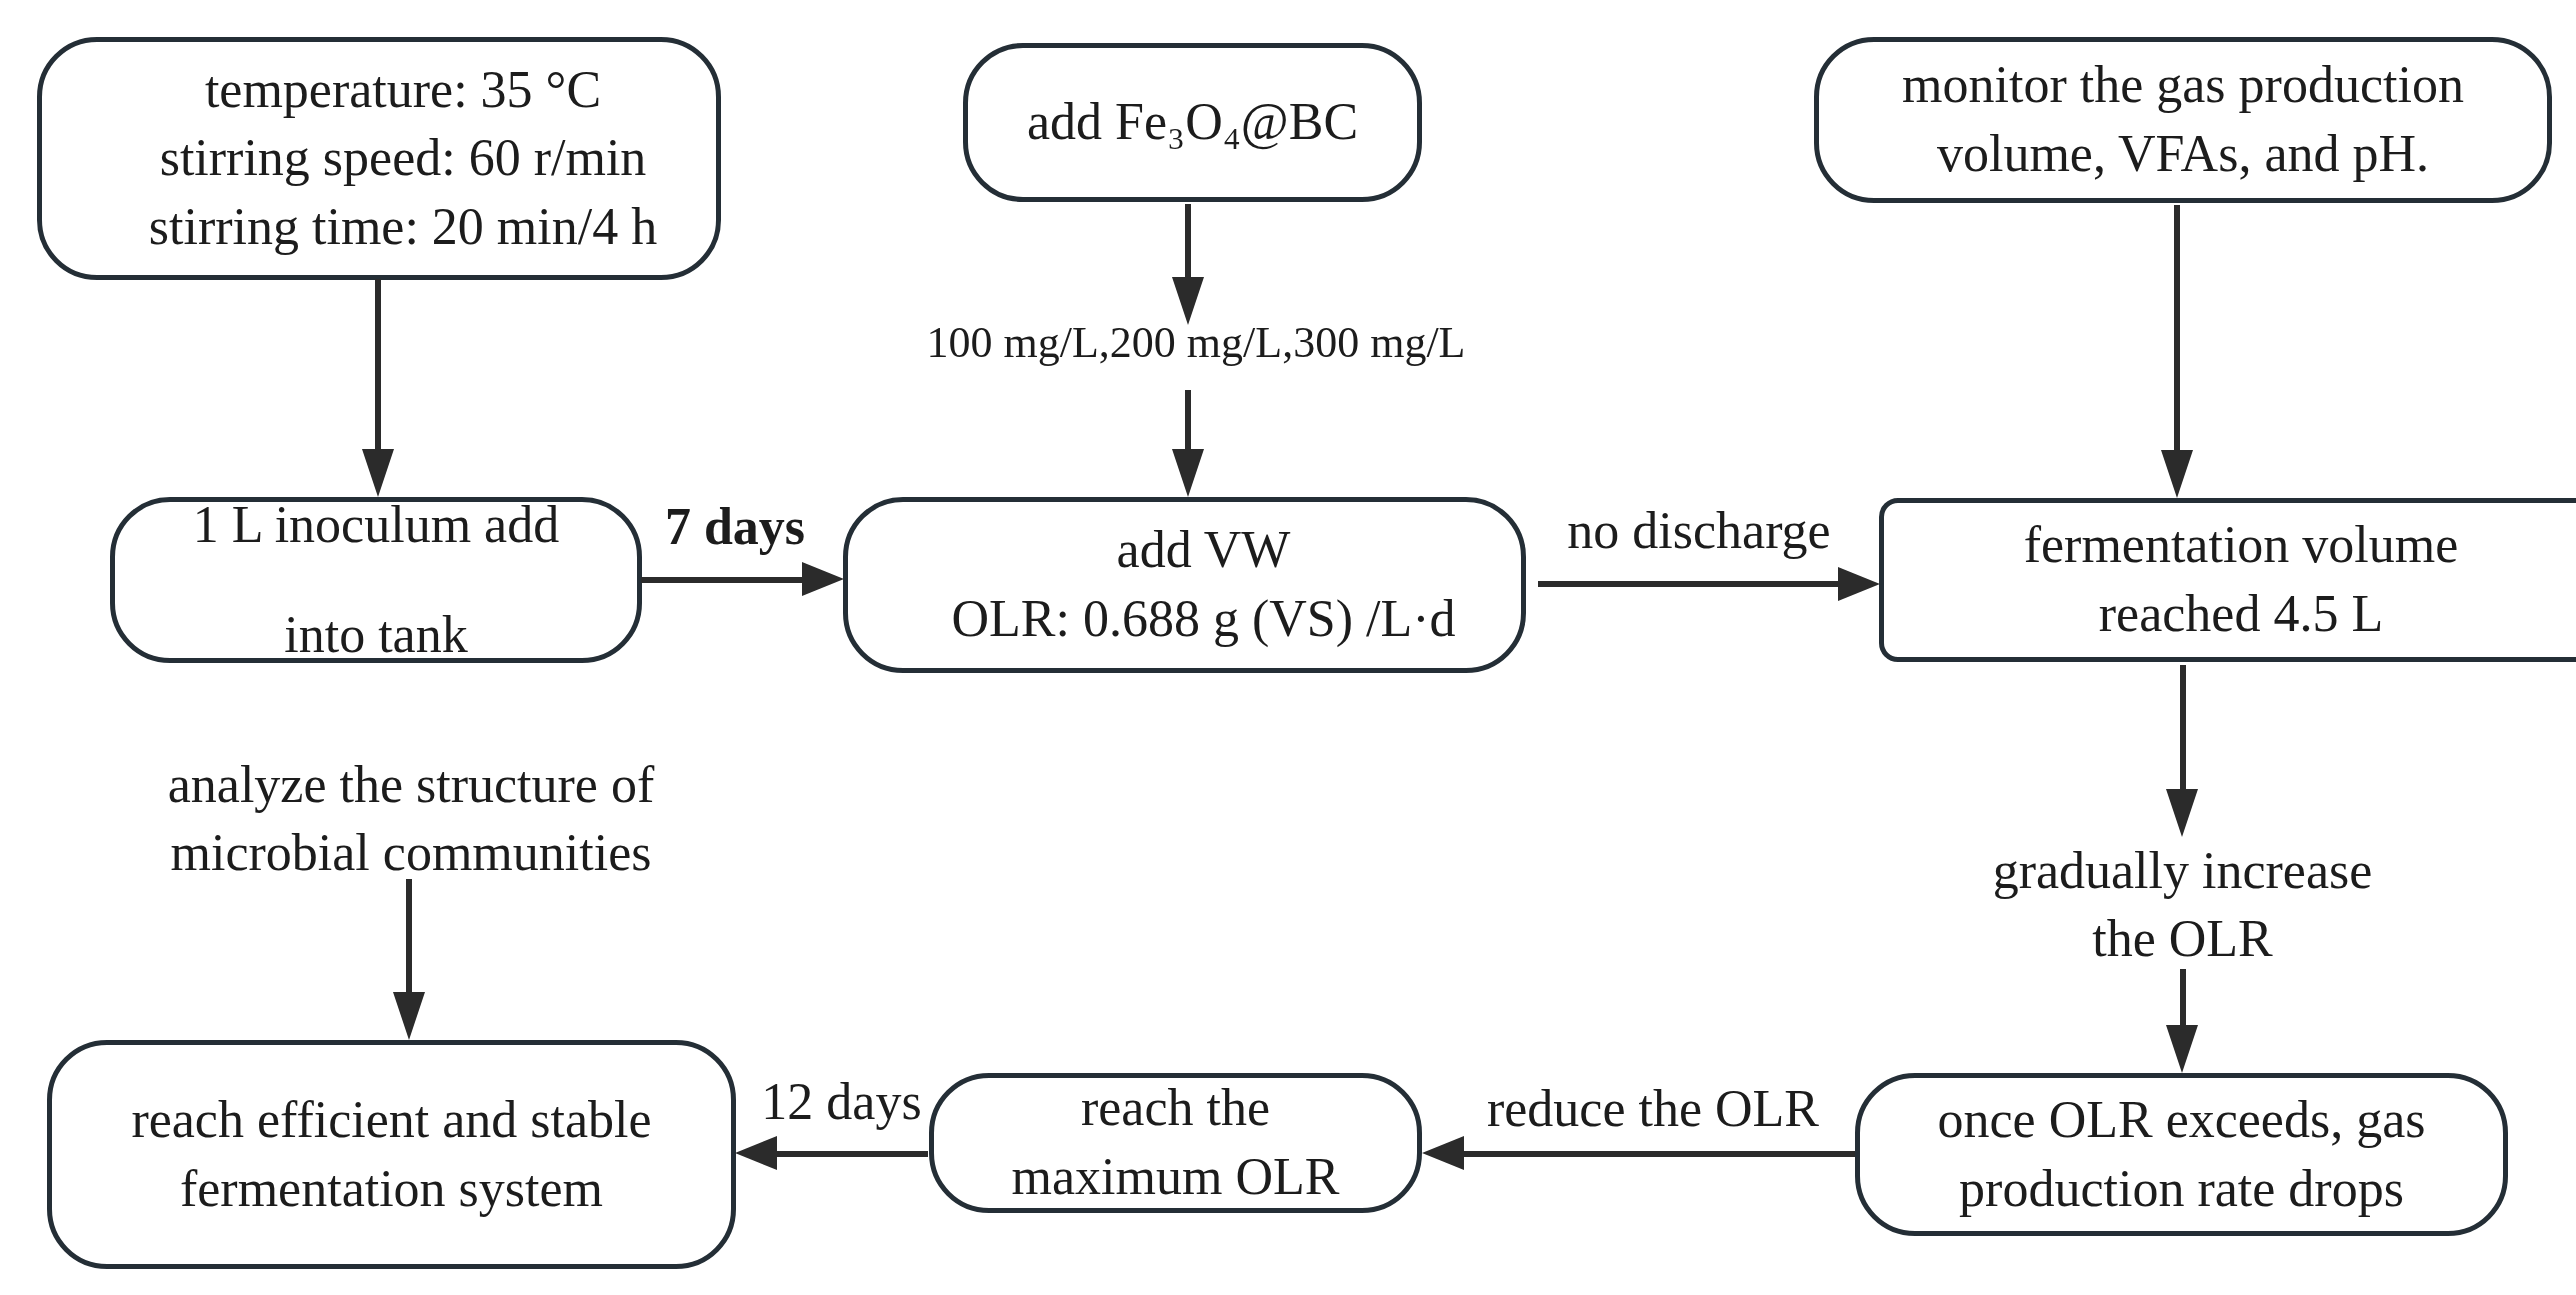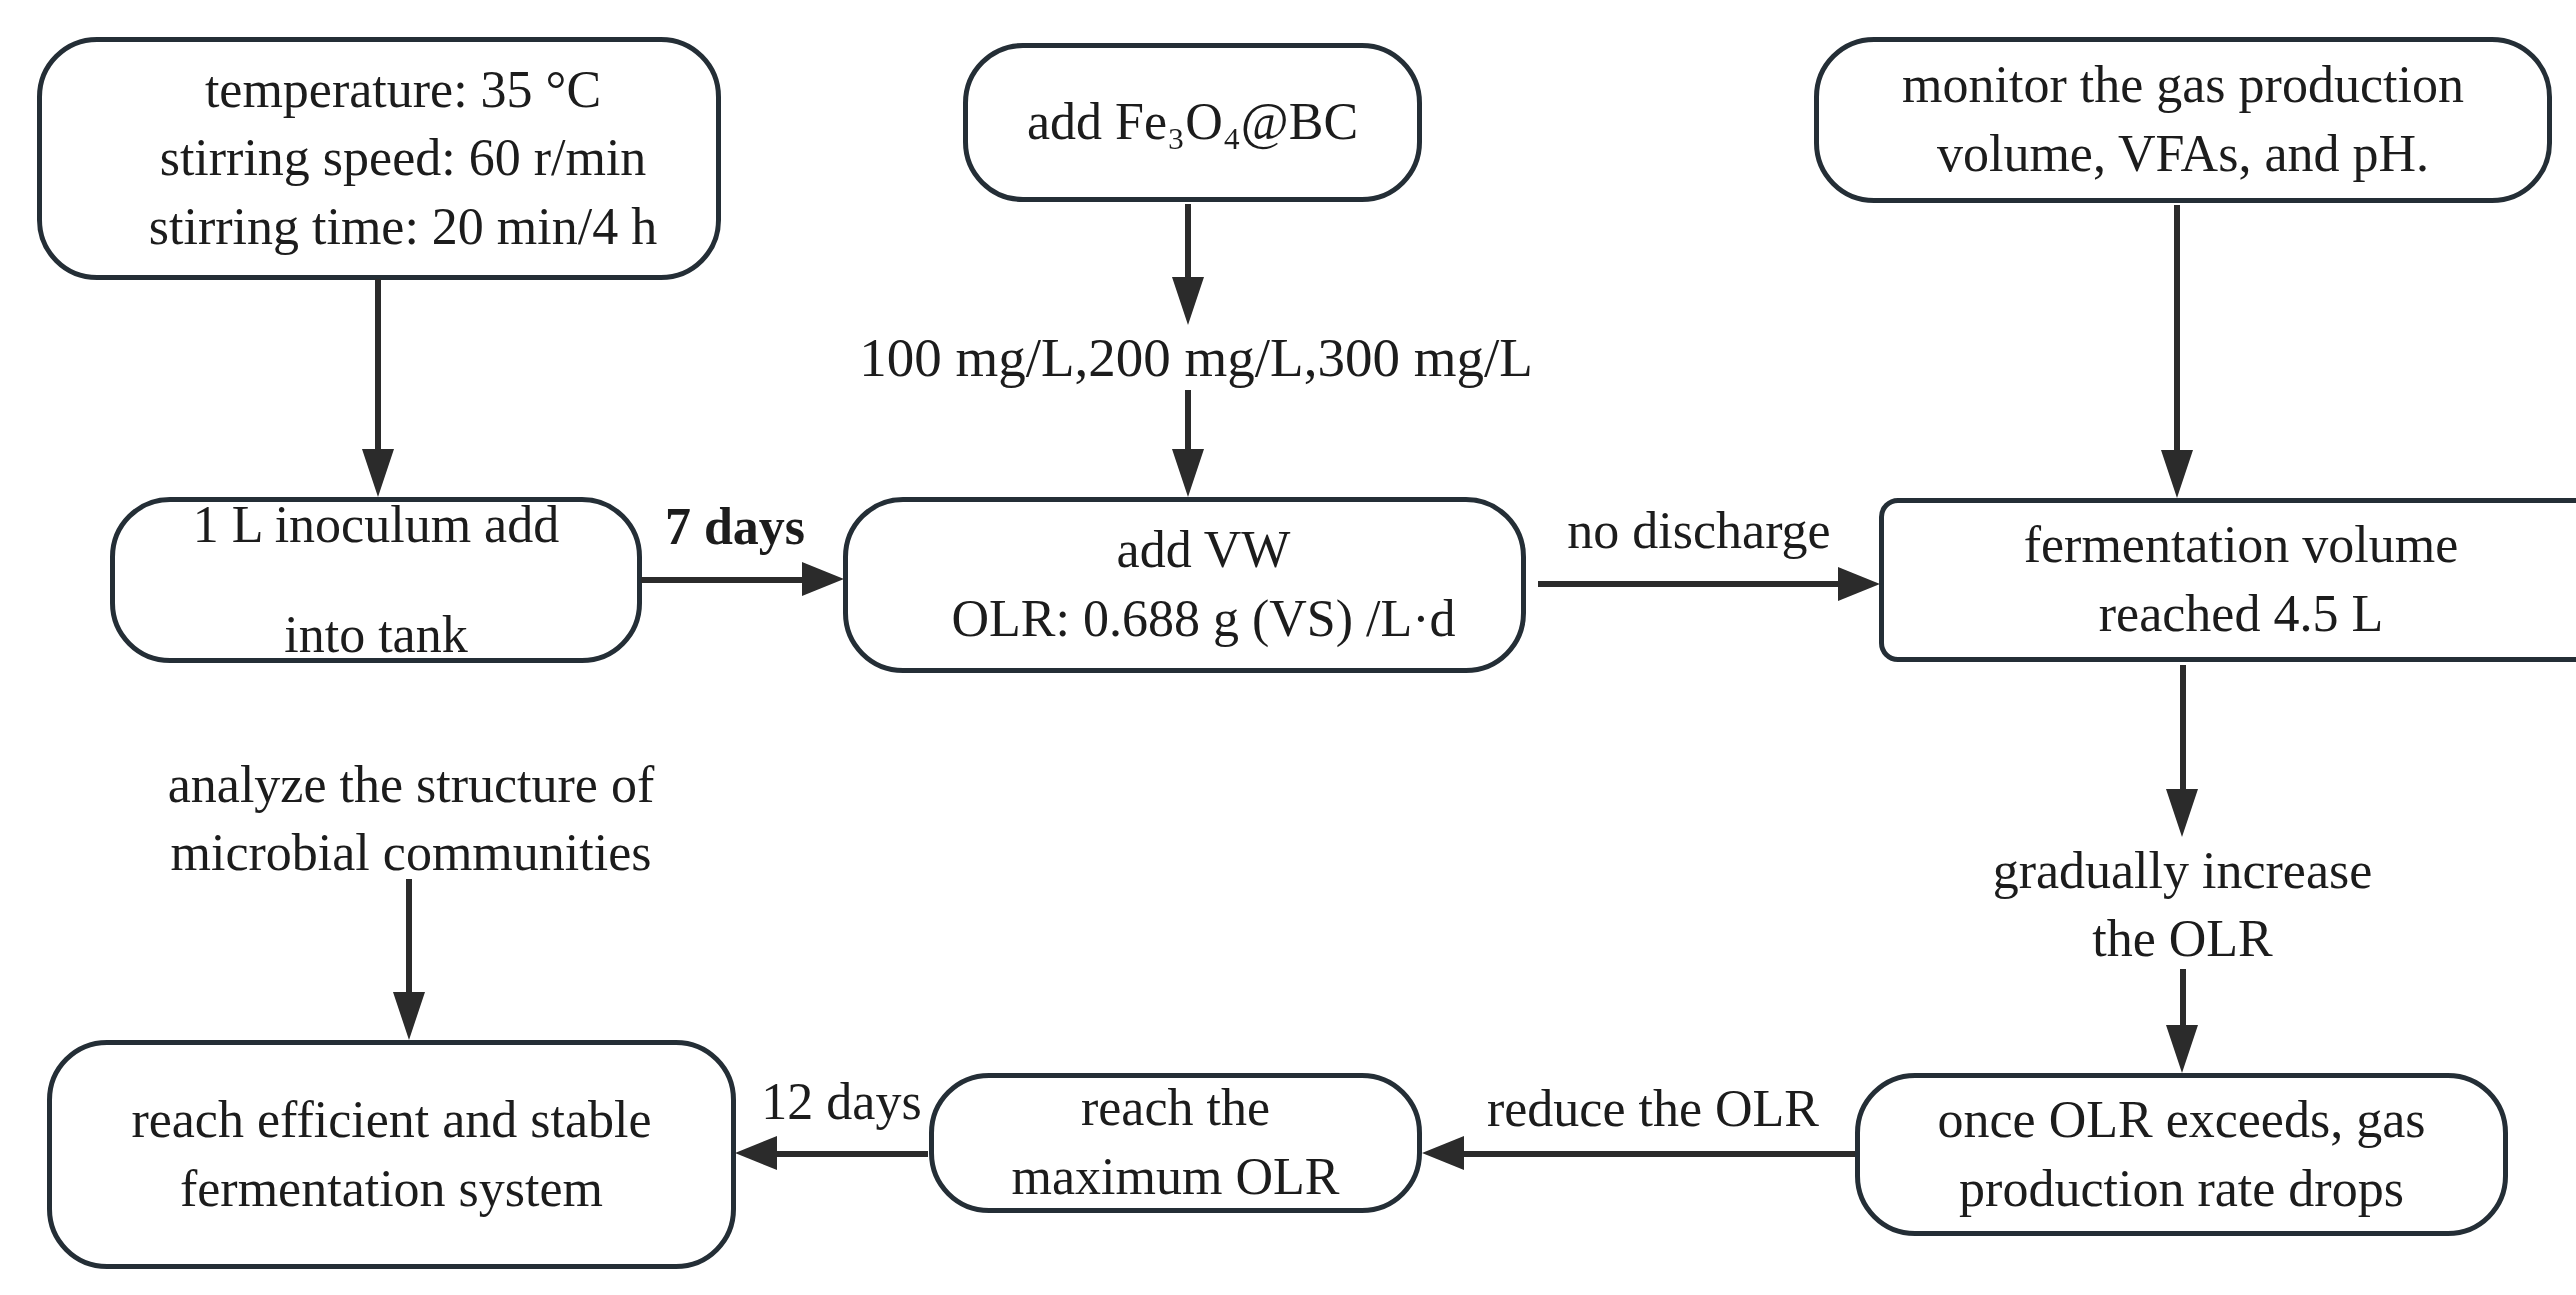--- a/index.html
+++ b/index.html
@@ -52,21 +52,21 @@
   #n-fe      {left:963px; top:43px;   width:459px; height:159px;}
   #n-monitor {left:1814px; top:37px;   width:738px; height:166px;}
   #n-inoculum{left:110px;  top:497px;  width:532px; height:166px;gap:41px;}
   #n-vw      {left:843px; top:497px;  width:683px; height:176px;padding-left:38px;}
   #n-ferm    {left:1879px; top:498px;  width:724px; height:164px;border-radius:19px;}
   #n-stable  {left:47px;   top:1040px; width:689px; height:229px;}
   #n-maxolr  {left:929px; top:1073px; width:493px; height:140px;}
   #n-exceeds {left:1855px; top:1073px; width:653px; height:163px;font-family:Liberation Serif, serif;}
 
   
-  #t-dosage {left:789px;  top:322px;  width:814px; font-size:55px;}
+  #t-dosage {left:789px;  top:314px;  width:814px; font-size:44px;}
   #t-grad   {left:1975px; top:837px; width:415px;}
   #t-analyze{left:116px;  top:751px;  width:590px;}
   #l-7days  {left:631px;  top:493px;  width:208px;font-weight:bold;}
   #l-nodis  {left:1541px; top:497px;  width:316px;}
   #l-reduce {left:1462px; top:1075px; width:382px;}
   #l-12days {left:742px;  top:1068px; width:199px;}
 
   
   #a1l{left:375px;  top:279px;  height:176px;} #a1h{left:362px;  top:449px;}
   #a2l{left:1185px; top:204px;  height:83px;} #a2h{left:1172px; top:277px;}

